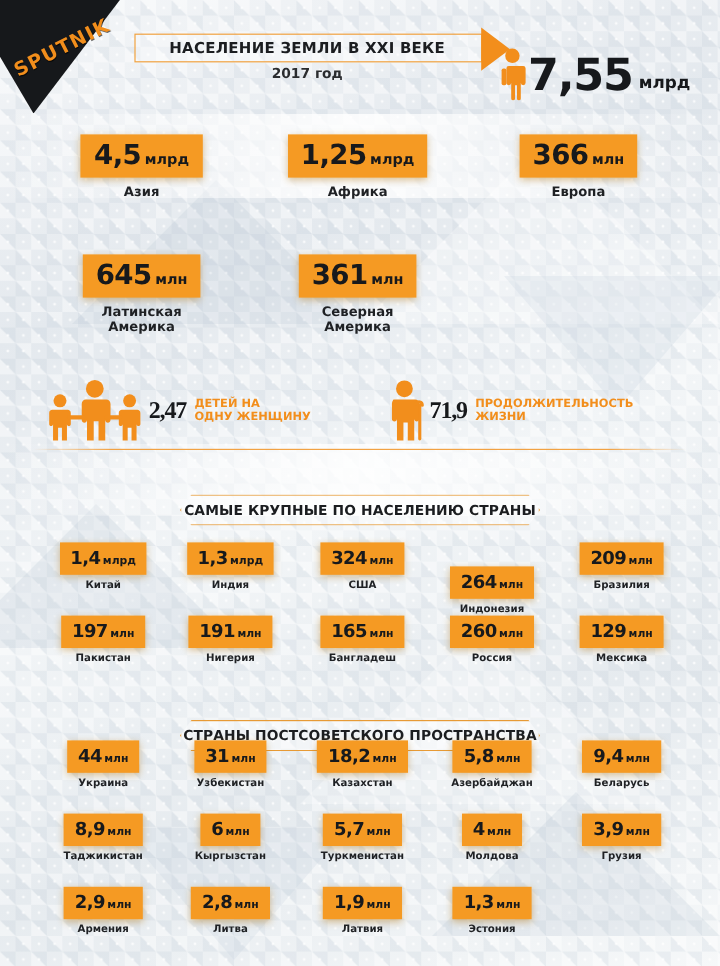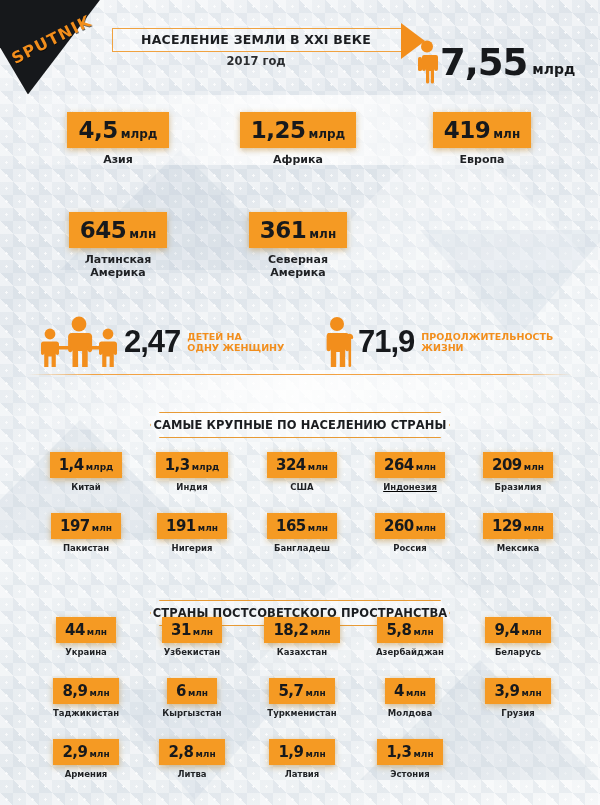--- a/index.html
+++ b/index.html
@@ -186,23 +186,23 @@
 
   
   .ctry .box  { padding: 4px 9px; }
   .ctry .num  { font-size: 15px; }
   .ctry .unit { font-size: 9px; margin-left: 2px; }
   .ctry .label{ font-size: 8.5px; line-height: 11px; margin-top: 4px; }
 
   
   .metric { position: absolute; display: flex; align-items: center; }
   .metric .mval {
-    font-family: Liberation Sans, sans-serif;
-    font-weight: bold;
-    font-size: 31px;
+    font-family: Liberation Serif, serif;
+    font-weight: bold;
+    font-size: 20px;
     color: #17191c;
     letter-spacing: -1px;
     margin-left: 2px;
   }
   .metric .mcap {
     font-family: "DejaVu Sans", sans-serif;
     font-weight: bold;
     font-size: 9.5px;
     color: #F28E1C;
     line-height: 11px;
@@ -276,21 +276,21 @@
         </svg>
       </span>
       <span class="total-value">7,55</span>
       <span class="total-unit">млрд</span>
     </div>
   </div>
 
   <div id="continents-grid">
       <div class="cell cont" style="left: 28px; top: 112px; width: 180px;"><div class="box"><span class="num">4,5</span><span class="unit">млрд</span></div><div class="label">Азия</div></div>
       <div class="cell cont" style="left: 208px; top: 112px; width: 180px;"><div class="box"><span class="num">1,25</span><span class="unit">млрд</span></div><div class="label">Африка</div></div>
-      <div class="cell cont" style="left: 392px; top: 112px; width: 180px;"><div class="box"><span class="num">419</span><span class="unit">млн</span></div><div class="label">Европа</div></div>
+      <div class="cell cont" style="left: 392px; top: 112px; width: 180px;"><div class="box"><span class="num">366</span><span class="unit">млн</span></div><div class="label">Европа</div></div>
       <div class="cell cont" style="left: 28px; top: 212px; width: 180px;"><div class="box"><span class="num">645</span><span class="unit">млн</span></div><div class="label">Латинская<br>Америка</div></div>
       <div class="cell cont" style="left: 208px; top: 212px; width: 180px;"><div class="box"><span class="num">361</span><span class="unit">млн</span></div><div class="label">Северная<br>Америка</div></div>
       <div class="cell cont" style="left: 392px; top: 212px; width: 180px;"></div>
     </div>
 
   <div class="metric" style="left:36px; top:316px;">
     <span>
       <svg class="icon-orange" width="86" height="52" viewBox="0 0 86 52" aria-hidden="true">
         <circle cx="43" cy="8" r="7.4"></circle>
         <path d="M33.5 17h19c2.1 0 3.6 1.6 3.6 3.6v13.2c0 3.2-4.4 3.2-4.4 0V51h-5.6V35h-4V51h-5.6V33.8c0 3.2-4.4 3.2-4.4 0V20.6c0-2 1.5-3.6 3.6-3.6z"></path>
@@ -327,21 +327,21 @@
 
   <div class="divider" style="top:374px;"></div>
 
   <div class="banner" style="top:412px;">
     <span>САМЫЕ КРУПНЫЕ ПО НАСЕЛЕНИЮ СТРАНЫ</span>
   </div>
   <div id="countries-grid-0">
       <div class="cell ctry" style="left: 34px; top: 452px; width: 104px; text-align: center;"><div class="box"><span class="num">1,4</span><span class="unit">млрд</span></div><div class="label">Китай</div></div>
       <div class="cell ctry" style="left: 140px; top: 452px; width: 104px;"><div class="box"><span class="num">1,3</span><span class="unit">млрд</span></div><div class="label">Индия</div></div>
       <div class="cell ctry" style="left: 250px; top: 452px; width: 104px;"><div class="box"><span class="num">324</span><span class="unit">млн</span></div><div class="label">США</div></div>
-      <div class="cell ctry" style="left: 358px; top: 452px; width: 104px; text-decoration: underline;"><div class="box"><span class="num">264</span><span class="unit">млн</span></div><div class="label">Индонезия</div></div>
+      <div class="cell ctry" style="left: 358px; top: 472px; width: 104px;"><div class="box"><span class="num">264</span><span class="unit">млн</span></div><div class="label">Индонезия</div></div>
       <div class="cell ctry" style="left: 466px; top: 452px; width: 104px;"><div class="box"><span class="num">209</span><span class="unit">млн</span></div><div class="label">Бразилия</div></div>
       <div class="cell ctry" style="left: 34px; top: 513px; width: 104px;"><div class="box"><span class="num">197</span><span class="unit">млн</span></div><div class="label">Пакистан</div></div>
       <div class="cell ctry" style="left: 140px; top: 513px; width: 104px;"><div class="box"><span class="num">191</span><span class="unit">млн</span></div><div class="label">Нигерия</div></div>
       <div class="cell ctry" style="left: 250px; top: 513px; width: 104px;"><div class="box"><span class="num">165</span><span class="unit">млн</span></div><div class="label">Бангладеш</div></div>
       <div class="cell ctry" style="left: 358px; top: 513px; width: 104px;"><div class="box"><span class="num">260</span><span class="unit">млн</span></div><div class="label">Россия</div></div>
       <div class="cell ctry" style="left: 466px; top: 513px; width: 104px;"><div class="box"><span class="num">129</span><span class="unit">млн</span></div><div class="label">Мексика</div></div>
     </div>
 
   <div class="banner" style="top:600px;">
     <span>СТРАНЫ ПОСТСОВЕТСКОГО ПРОСТРАНСТВА</span>

